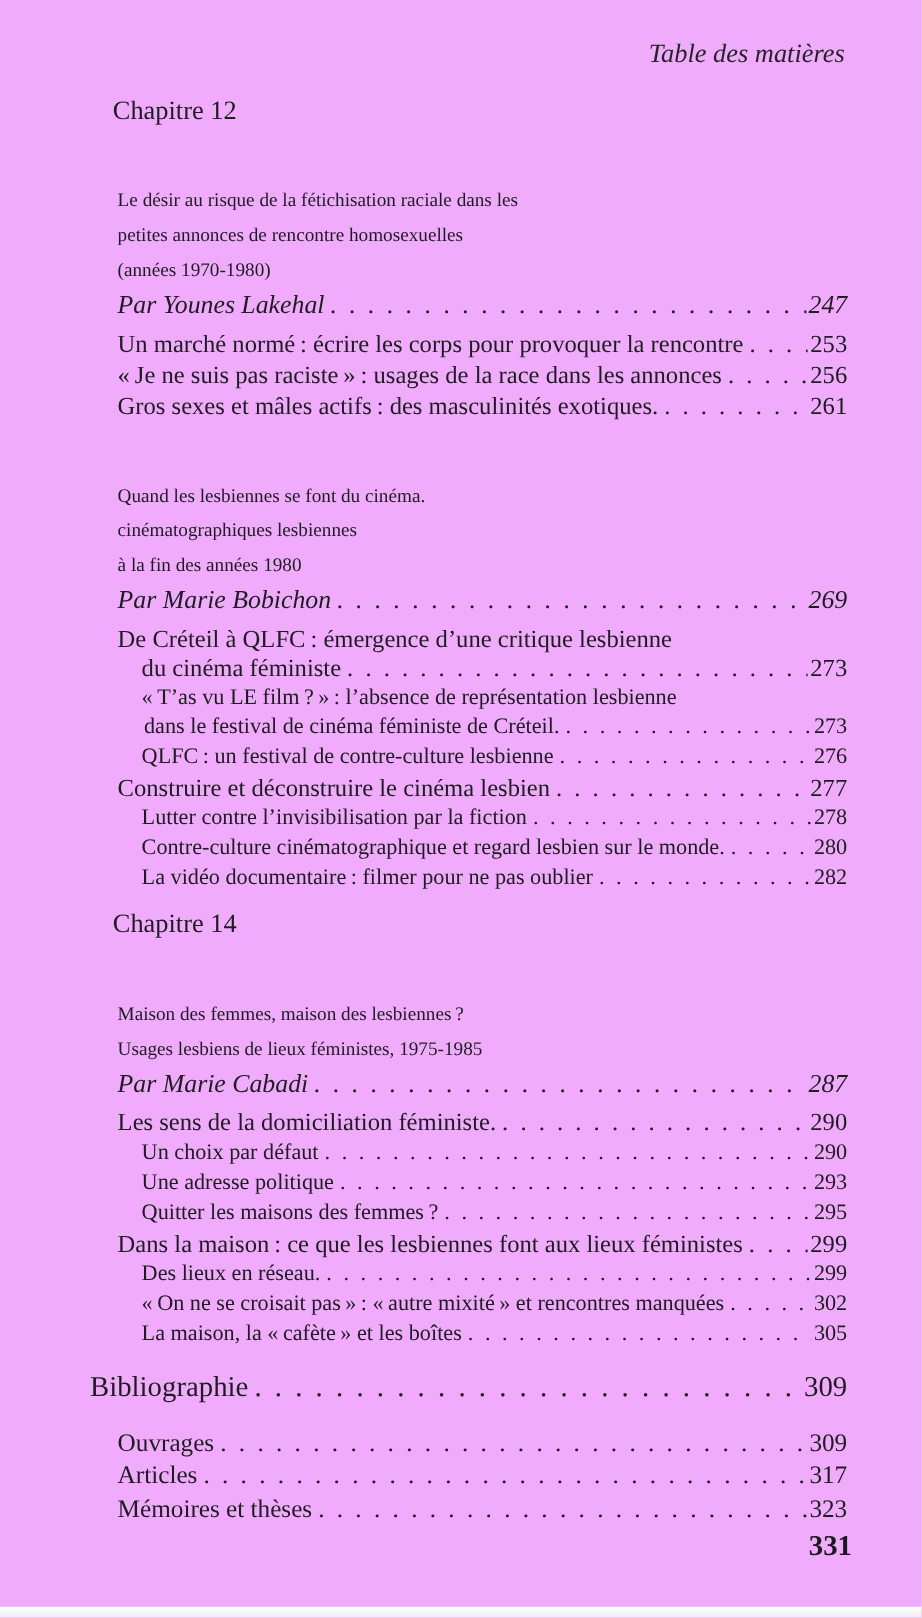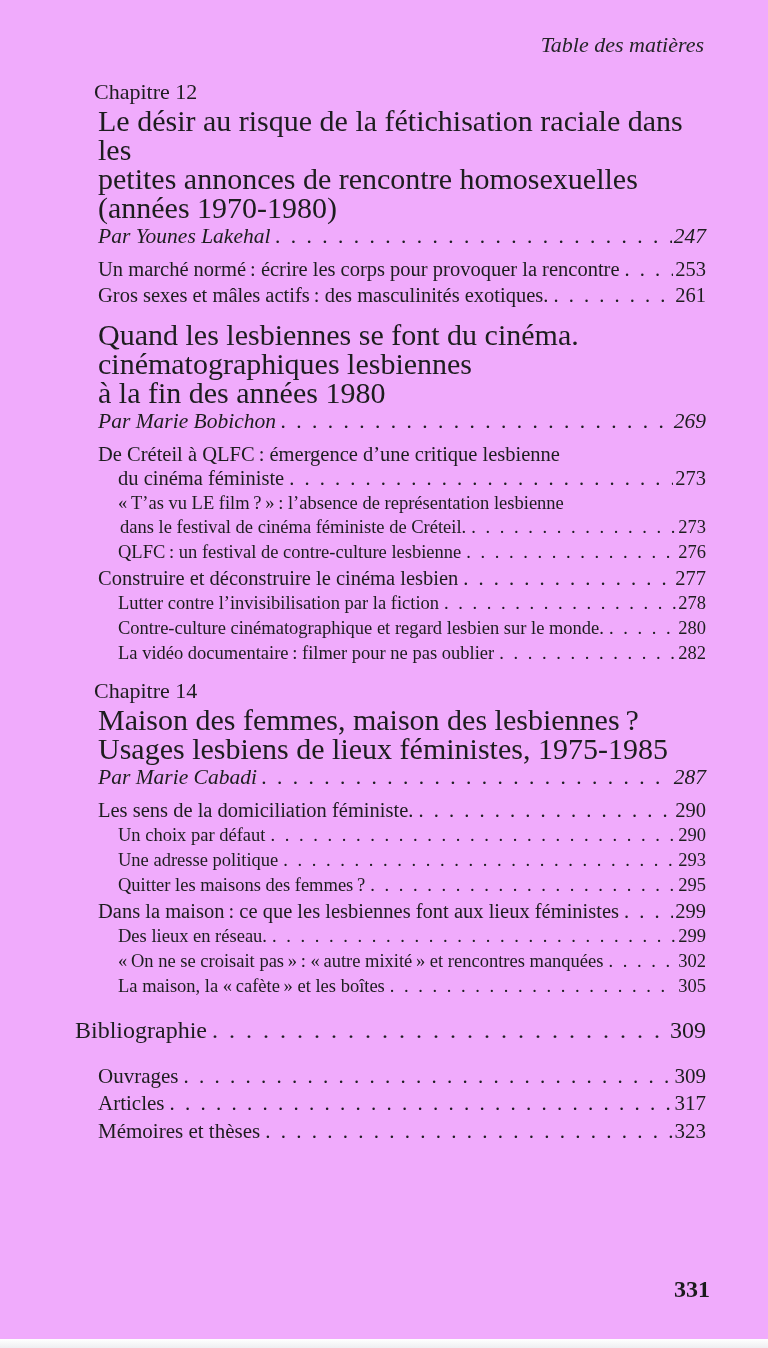--- a/index.html
+++ b/index.html
@@ -21,21 +21,21 @@
     position:absolute; top:32px; right:64px;
     font-style:italic; font-size:22px; line-height:26px;
     color:#242428;
   }
   
   .content {
     position:absolute; left:75px; top:78px; width:631px;
   }
   .chapter + .chapter { margin-top:12px; }
   .chapter-label { font-size:22px; line-height:28px;margin-left:19px; }
-  .chapter-title { margin-left:23px; font-size:30px; line-height:29px; }
+  .chapter-title { margin-left:23px; font-size:16px; line-height:29px;margin-top:47px; }
   .author {
     margin-left:23px; font-style:italic;
     font-size:21.5px; line-height:29px;
   }
   .entries { margin-top:6px; }
   .entry { margin-bottom:1.5px; }
   .row { display:flex; align-items:flex-end; }
   .entry.level1 { margin-left:23px; font-size:20.5px; line-height:24.5px; }
   .entry.level1 .row.cont { padding-left:20px; }
   .entry.level2 { margin-left:43px; font-size:18.5px; line-height:23.5px; }
@@ -90,20 +90,27 @@
           <div class="entries">
             <div class="entry level1">
               <div class="row">
                 <span class="txt">Un marché normé : écrire les corps pour provoquer la rencontre</span>
                 <span class="fill"></span>
                 <span class="pg">253</span>
               </div>
             </div>
             <div class="entry level1">
               <div class="row">
+                <span class="txt">« Je ne suis pas raciste » : usages de la race dans les annonces</span>
+                <span class="fill"></span>
+                <span class="pg">256</span>
+              </div>
+            </div>
+            <div class="entry level1">
+              <div class="row">
                 <span class="txt">Gros sexes et mâles actifs : des masculinités exotiques.</span>
                 <span class="fill"></span>
                 <span class="pg">261</span>
               </div>
             </div>
           </div>
         </section>
         <section class="chapter">
           <div class="chapter-title">
             <div class="title-line">Quand les lesbiennes se font du cinéma.</div>

